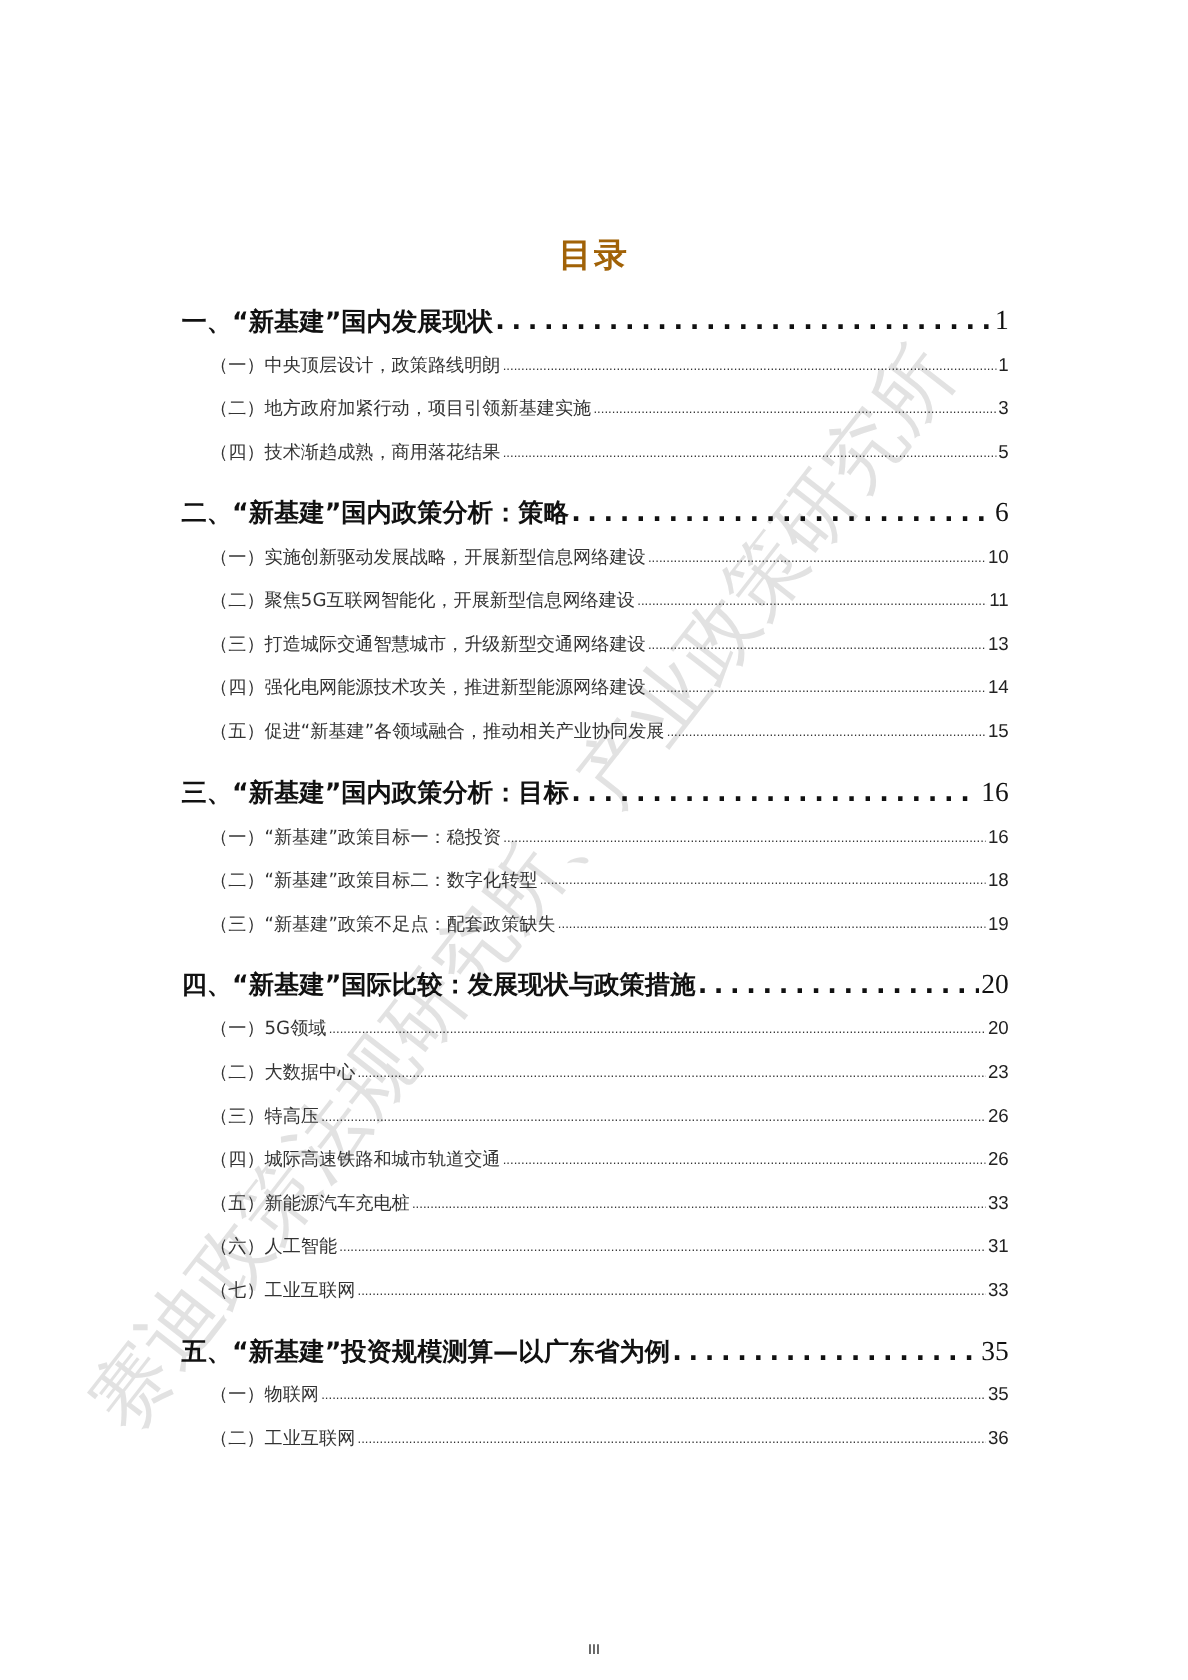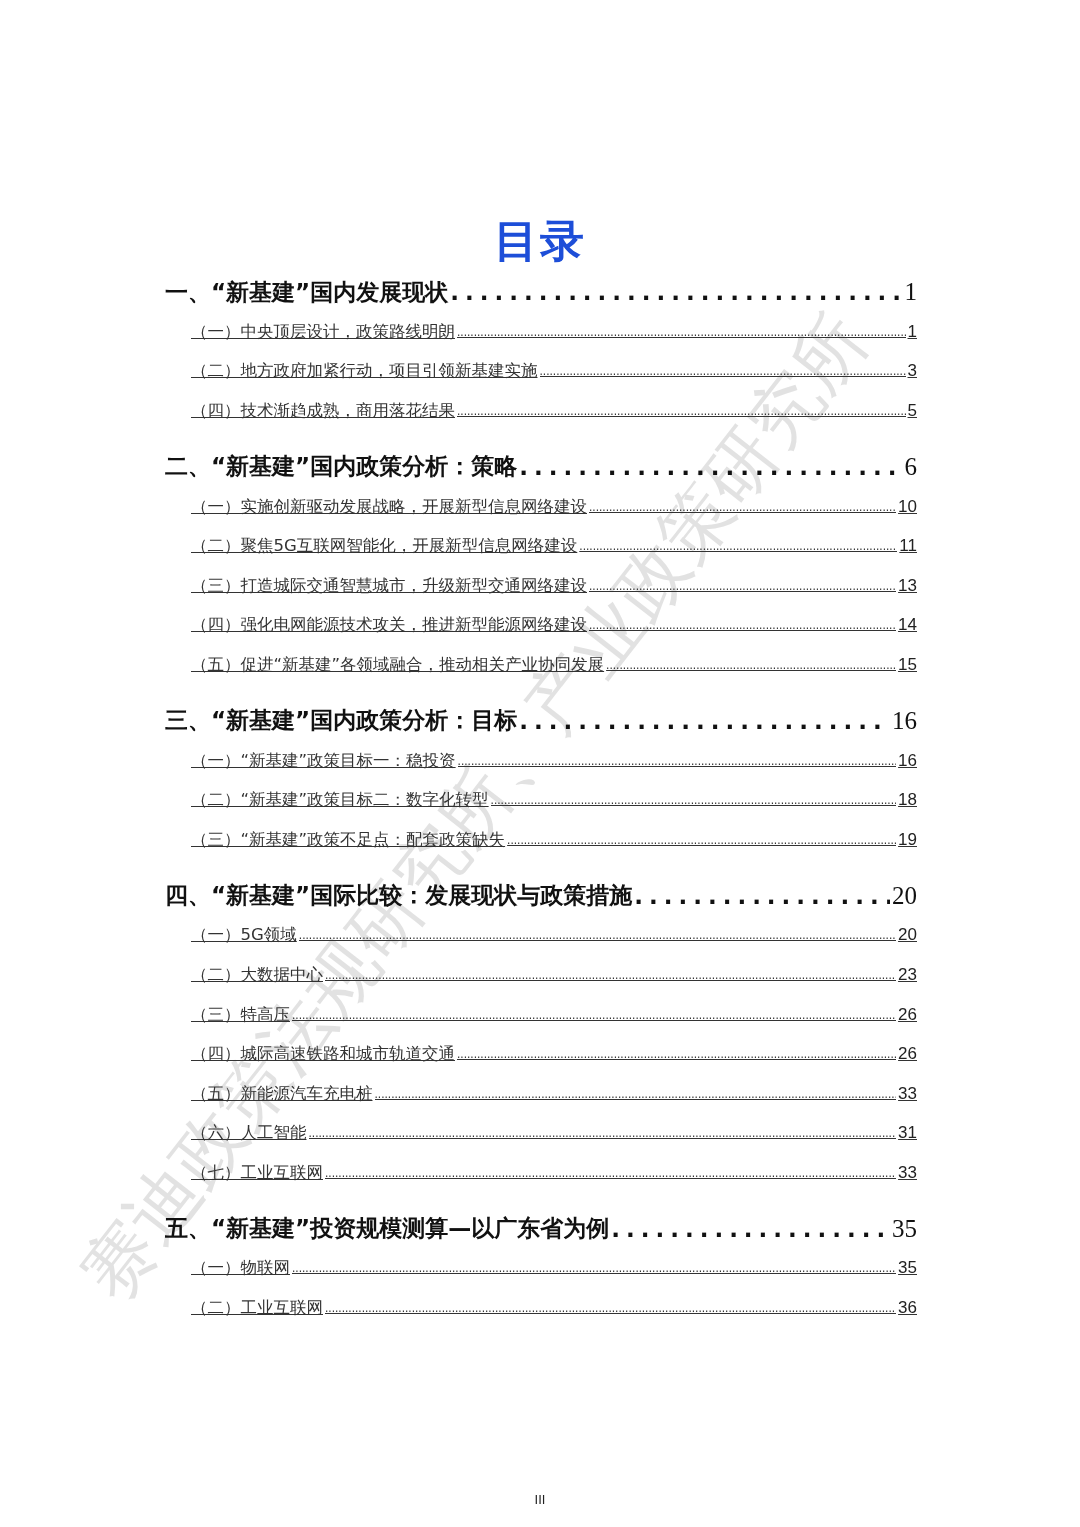--- a/index.html
+++ b/index.html
@@ -1,34 +1,34 @@
 <!DOCTYPE html>
 <html><head>
   <meta charset="utf-8">
   <style>
     html, body { margin: 0; padding: 0; background: #ffffff; }
     body { width: 1080px; height: 1527px; position: relative; overflow: hidden;
            font-family: "DejaVu Serif", "Liberation Serif", serif; color: #1a1a1a; }
     .page { position: absolute; left: 0; top: 0; width: 1080px; height: 1527px; }
     .toc-title { position: absolute; left: 0; width: 1080px; top: 212px; text-align: center;
-                 font-family: "DejaVu Sans", sans-serif; font-size: 44px; font-weight: bold;
-                 letter-spacing: 2px; color: #1d4ed8; }
+                 font-family: "DejaVu Sans", sans-serif; font-size: 30px; font-weight: bold;
+                 letter-spacing: 2px; color: #a16207; }
     .toc { position: absolute; left: 165px; width: 752px; top: 272px; }
     .row { display: flex; align-items: center; white-space: nowrap; }
     .row .text { flex: 0 0 auto; }
     .row .dots { flex: 1 1 auto; overflow: hidden; margin: 0 2px; }
     .row .dots::before { content: "........................................................................................................................................................................................................................................"; }
     .row .num { flex: 0 0 auto; text-align: right; }
     .h1 { height: 40px; margin-top: 16px; font-family: "DejaVu Sans", sans-serif; font-weight: bold;
           font-size: 23px; color: #111; }
     .h1:first-child { margin-top: 0; }
     .h1 .dots { letter-spacing: 6px; font-weight: bold; }
     .h1 .num { font-family: "Liberation Serif", serif; font-weight: normal; font-size: 25px; }
     .h2 { height: 39.6px; padding-left: 26px; font-family: "DejaVu Sans", sans-serif;
-          font-size: 16.5px; color: #333; text-decoration: underline; }
+          font-size: 16.5px; color: #333; }
     .h2 .dots { font-family: "Liberation Sans", sans-serif; font-size: 12px; letter-spacing: 0px; color: #333; }
     .h2 .num { font-family: "Liberation Sans", sans-serif; font-size: 17px; color: #222; }
     .footer { position: absolute; left: 0; width: 1080px; top: 1492px; text-align: center;
               font-family: "Liberation Sans", sans-serif; font-size: 13px; color: #222; }
     .watermark { position: absolute; font-family: "DejaVu Serif", serif; font-size: 72px;
                  color: rgba(150,150,150,0.28); white-space: nowrap; pointer-events: none;
                  transform-origin: left top; }
     .wm1 { left: 60px; top: 1260px; transform: rotate(-52deg); }
   </style>
 </head>

